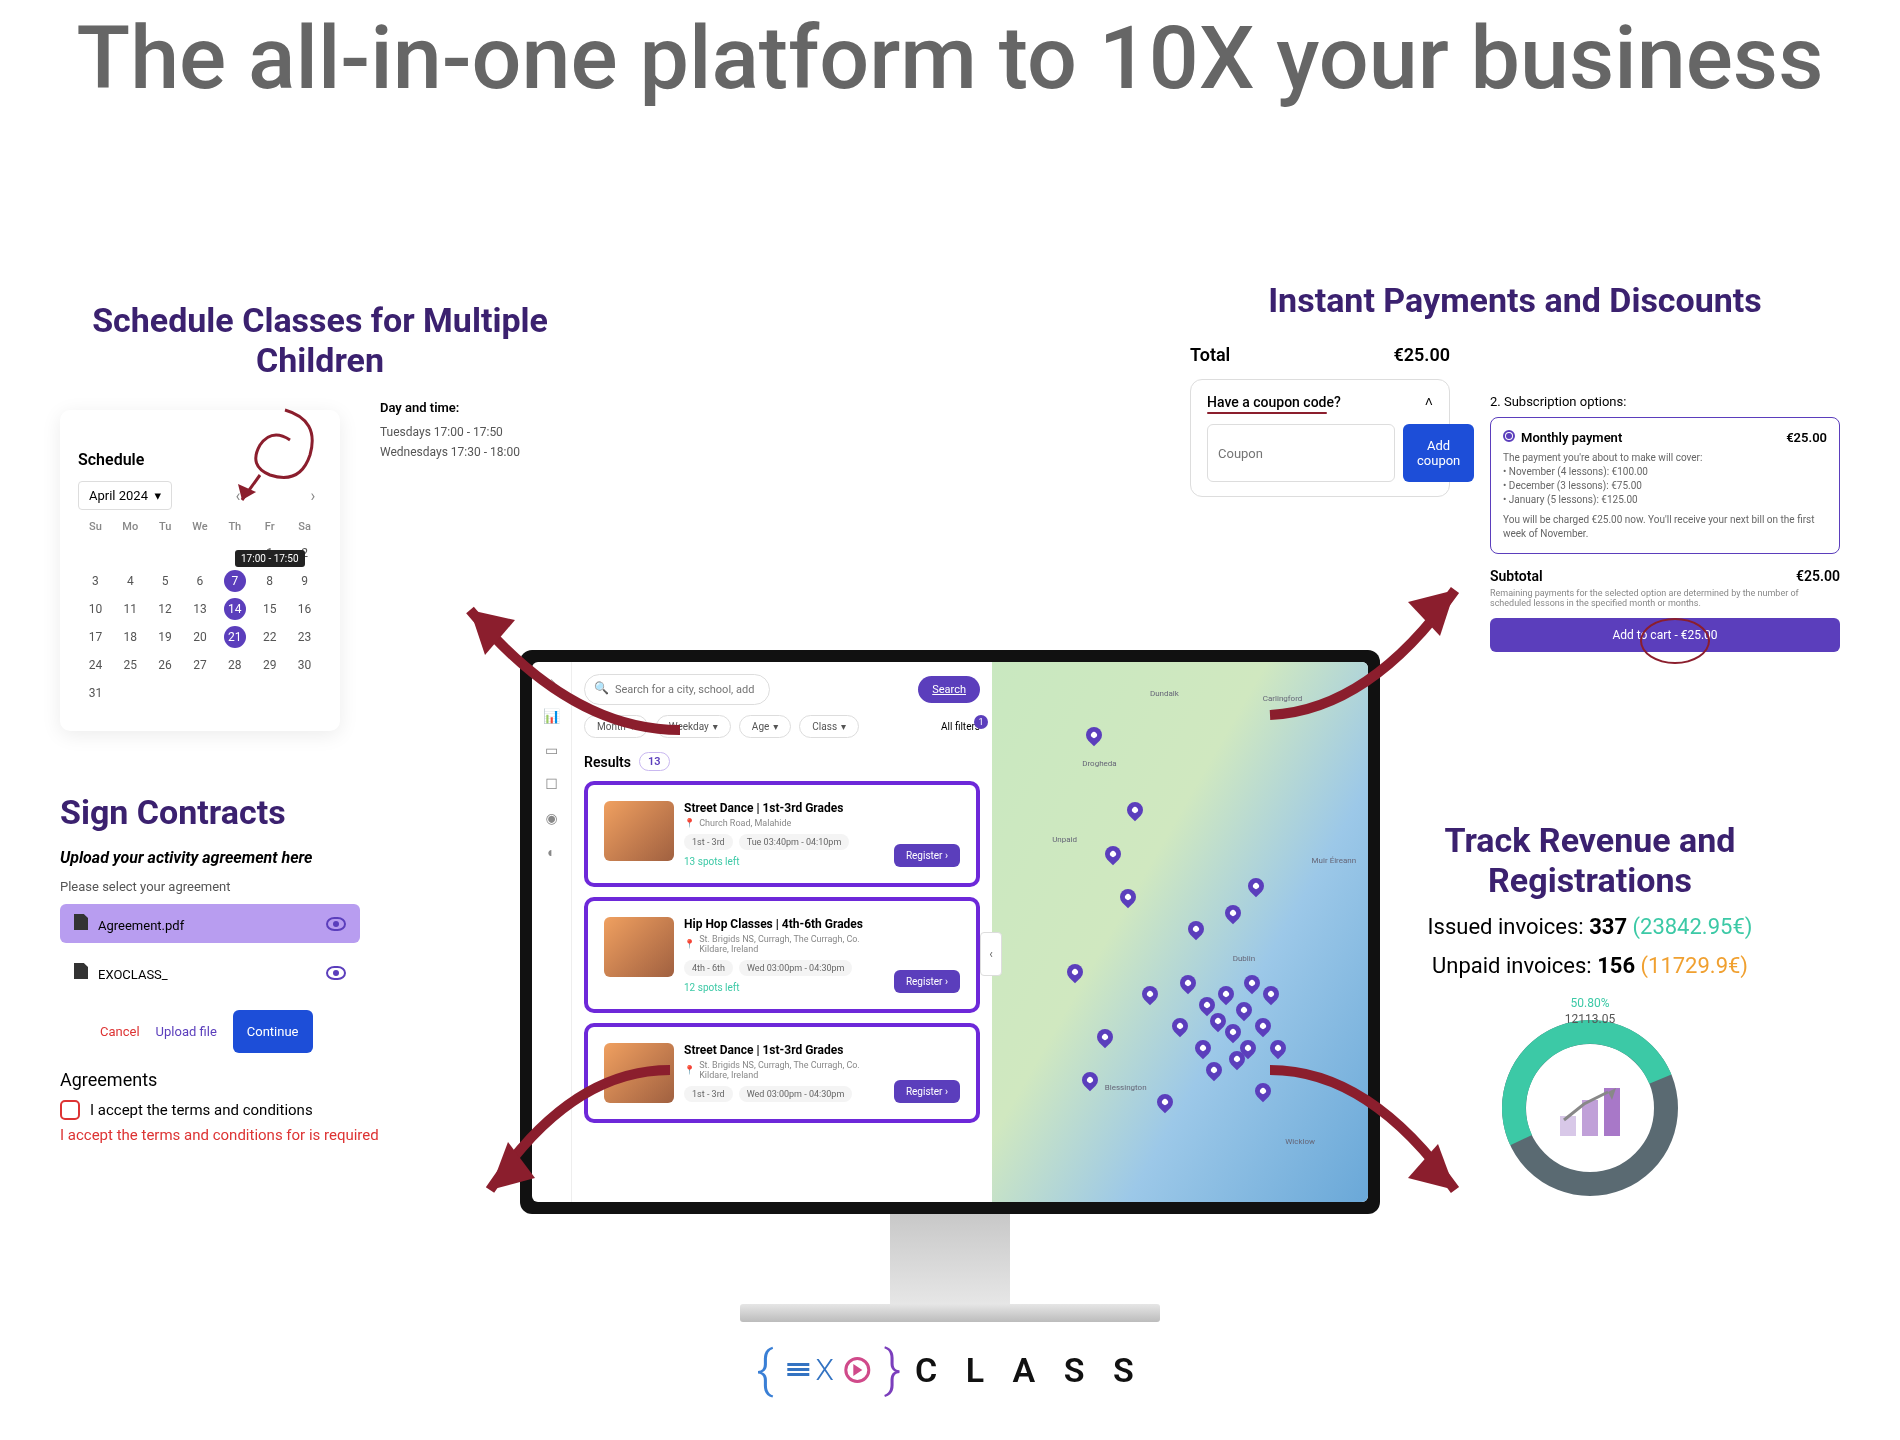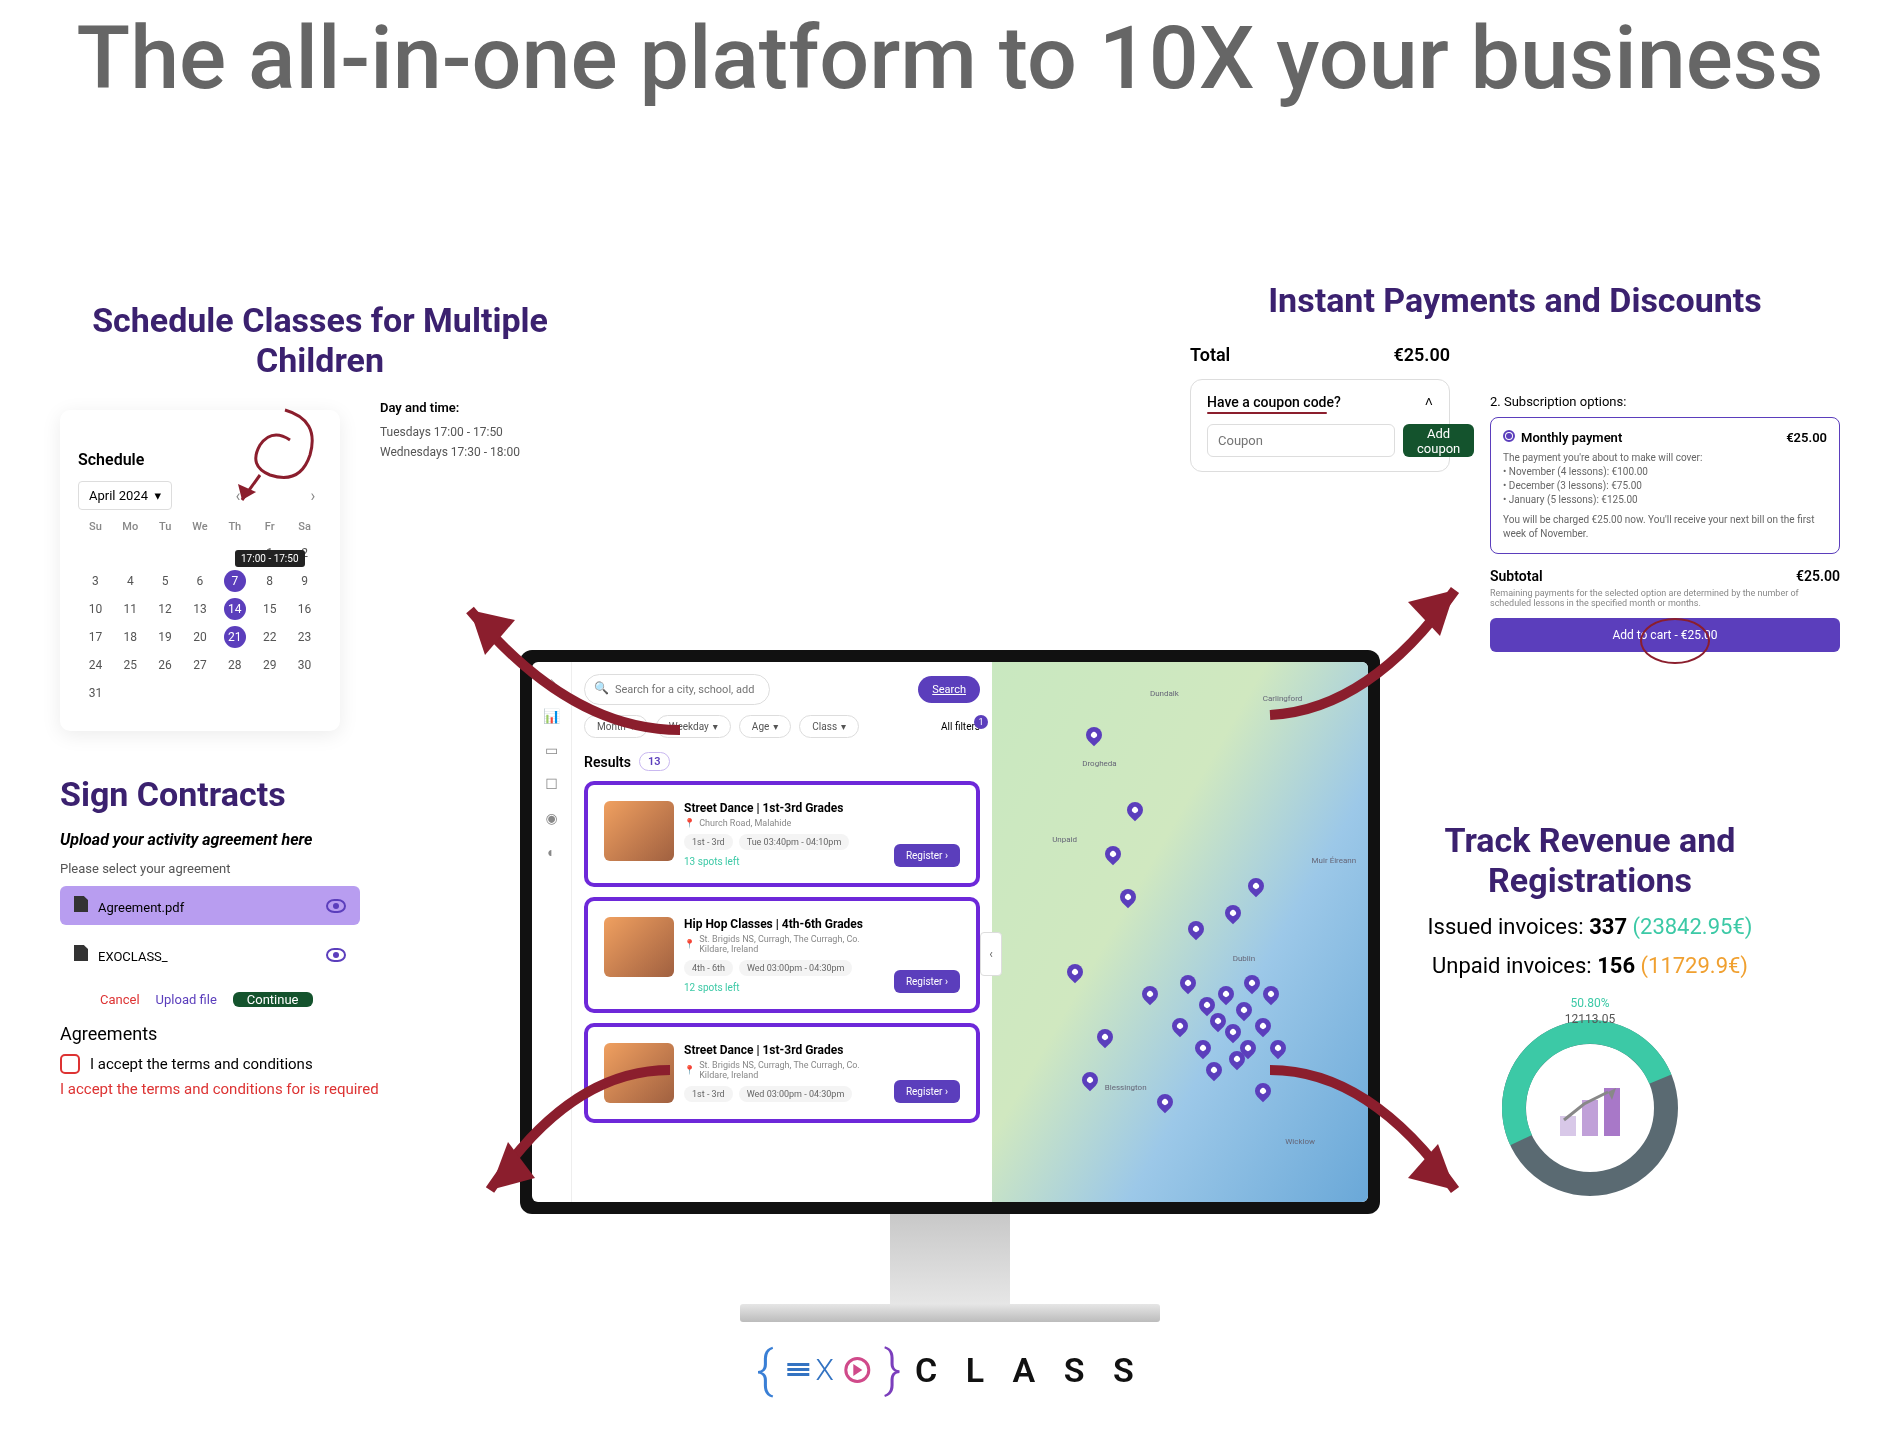--- a/index.html
+++ b/index.html
@@ -22,34 +22,34 @@
   .day-time { position:absolute; left:320px; top:100px; font-size:13px; }
   .day-time .h { font-weight:600; margin-bottom:10px; }
   .day-time .r { color:#555; margin-bottom:6px; font-size:12px; }
   
   .pay-wrap { position: absolute; right: 60px; top: 280px; width: 650px; }
   .total-row { display:flex; justify-content:space-between; font-size:18px; font-weight:600; margin-top:24px; }
   .coupon-box { margin-top:14px; border:1px solid #ddd; border-radius:12px; padding:14px 16px; width:260px; }
   .coupon-box .q { font-size:14px; font-weight:500; display:flex; justify-content:space-between; align-items:center; }
   .coupon-row { display:flex; gap:8px; margin-top:10px; }
   .coupon-row input { flex:1; border:1px solid #ddd; border-radius:6px; padding:8px 10px; font-size:13px; }
-  .btn-purple { background:#14532d; color:#fff; border:none; border-radius:6px; padding:0 14px; font-size:13px; cursor:pointer; }
+  .btn-purple { background:#1d4ed8; color:#fff; border:none; border-radius:6px; padding:14px 14px; font-size:13px; cursor:pointer; }
   .sub-opts { position:absolute; right:0; top:50px; width:350px; font-size:12px; }
   .sub-opts .t { font-size:13px; margin-bottom:8px; }
   .opt-card { border:1.5px solid #5b3ebc; border-radius:8px; padding:12px; }
   .opt-head { display:flex; justify-content:space-between; font-weight:600; font-size:13px; }
   .radio { width:12px; height:12px; border:2px solid #5b3ebc; border-radius:50%; display:inline-block; margin-right:6px; position:relative; }
   .radio::after{content:'';width:6px;height:6px;background:#5b3ebc;border-radius:50%;position:absolute;top:1px;left:1px;}
   .opt-body { color:#666; font-size:10px; margin-top:6px; line-height:1.4; }
   .subtotal { margin-top:14px; display:flex; justify-content:space-between; font-weight:600; font-size:14px; }
   .sub-note { font-size:9px; color:#888; margin-top:4px; }
   .atc { width:100%; margin-top:10px; background:#5b3ebc; color:#fff; text-align:center; padding:10px; border-radius:6px; font-size:12px; cursor:pointer; }
   .circle-ann { position:absolute; width:70px; height:46px; border:2px solid #8b1e2d; border-radius:50%; pointer-events:none; }
   
-  .con-wrap { position:absolute; left:60px; top:774px; width:560px; }
+  .con-wrap { position:absolute; left:60px; top:792px; width:560px; }
   .con-wrap .h { font-weight:700; font-size:16px; margin-top:16px;font-style:italic; }
   .con-wrap .s { font-size:13px; margin-top:12px; color:#555; }
   .agree-row { display:flex; align-items:center; justify-content:space-between; padding:10px 14px; border-radius:6px; margin-top:10px; width:300px; font-size:13px; }
   .agree-row.sel { background:#b89df0; }
   .doc-ic { width:14px; height:16px; background:#333; display:inline-block; margin-right:10px; clip-path: polygon(0 0, 70% 0, 100% 25%, 100% 100%, 0 100%); }
   .eye-ic { width:20px; height:14px; border:2px solid #5b3ebc; border-radius:50% / 60%; position:relative; }
   .eye-ic::after{content:'';width:6px;height:6px;background:#5b3ebc;border-radius:50%;position:absolute;top:2px;left:5px;}
   .con-actions{ display:flex; gap:16px; align-items:center; margin-top:18px; margin-left:40px; font-size:13px; }
   .txt-link{ color:#5b3ebc; cursor:pointer; }
   .agreements-h { font-size:18px; margin-top:16px; }

